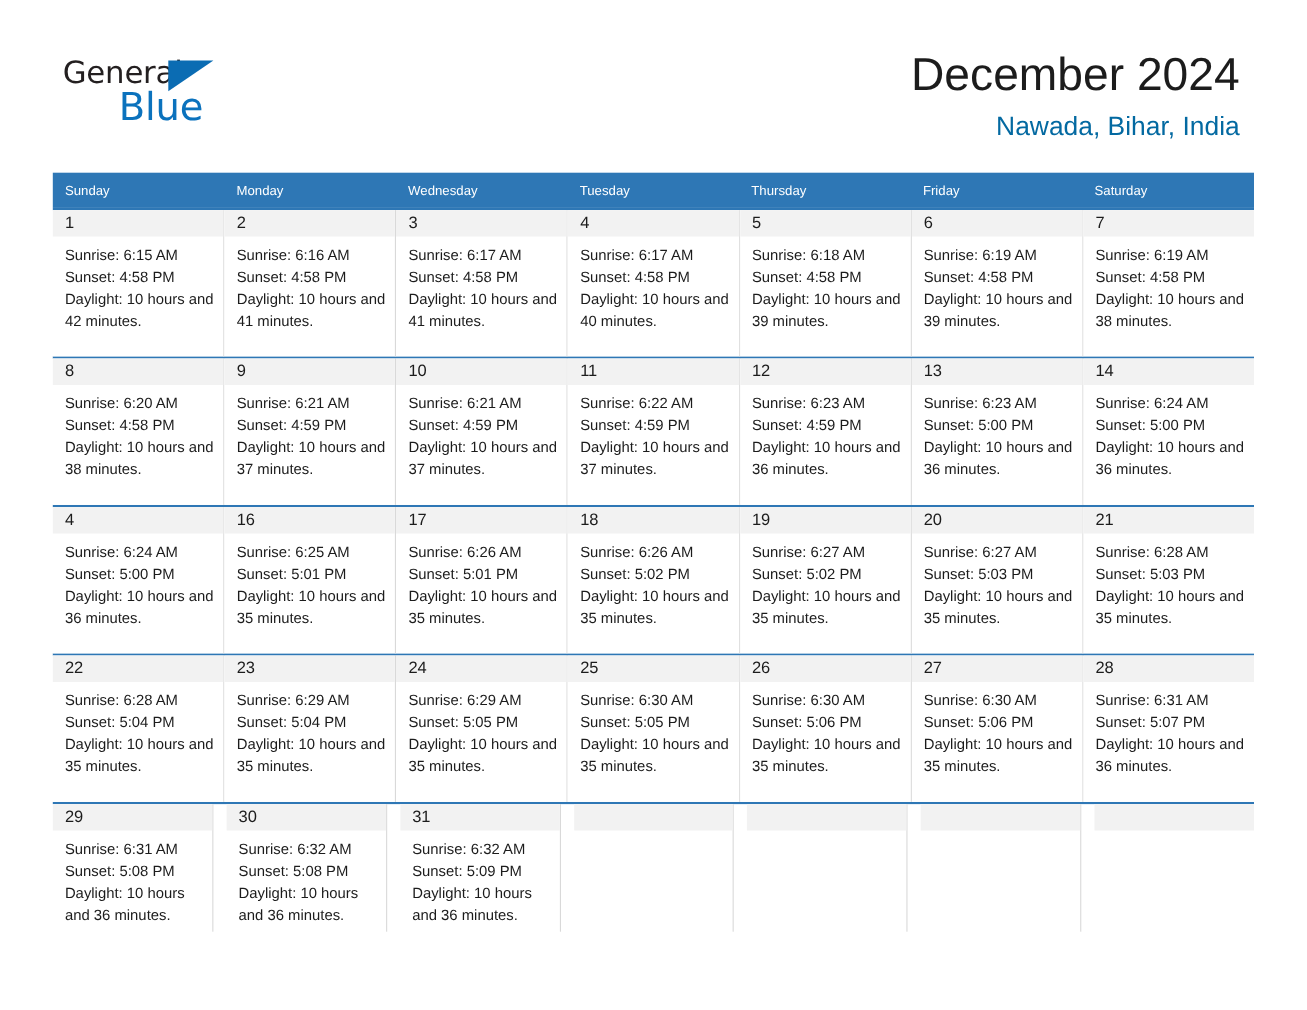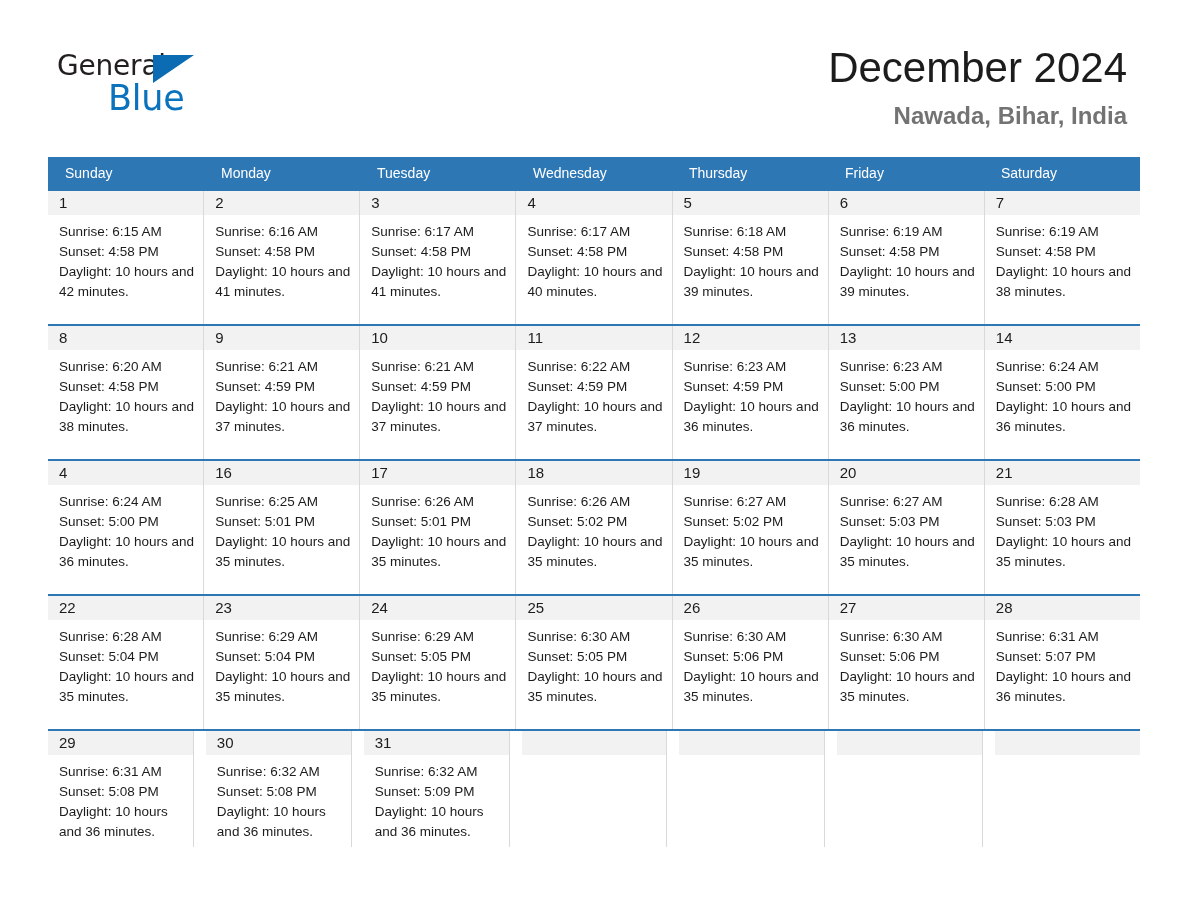--- a/index.html
+++ b/index.html
@@ -75,43 +75,43 @@
     font-size: 42px;
     font-weight: 400;
     color: #1c1c1c;
     letter-spacing: 0px;
     line-height: 1.05;
     font-family: "Liberation Sans", sans-serif;
   }
   .cal-subtitle {
     margin-top: 12px;
     font-size: 24px;
-    font-weight: 700;
-    color: #737373;
+    font-weight: 400;
+    color: #0369a1;
     font-family: "Liberation Sans", sans-serif;
   }
 
   
   .calendar {
     position: absolute;
     left: 48px;
     top: 157px;
     width: 1092px;
   }
   .cal-head {
     display: flex;
     background: #2e77b5;
     height: 32px;
   }
   .cal-head .dow {
     flex: 1 1 0;
     color: #ffffff;
-    font-size: 14px;
+    font-size: 12px;
     line-height: 32px;
-    padding-left: 17px;
+    padding-left: 11px;
     white-space: nowrap;
     overflow: hidden;
   }
 
   .week {
     display: flex;
     border-top: 2px solid #2e77b5;
     height: 135px;
   }
   .week.last { height: 118px; gap: 12px; }
@@ -163,22 +163,22 @@
       <div class="cal-title">December 2024</div>
       <div class="cal-subtitle">Nawada, Bihar, India</div>
     </div>
 
   </div>
 
   <div class="calendar">
     <div class="cal-head" id="dow-row">
         <div class="dow">Sunday</div>
         <div class="dow">Monday</div>
+        <div class="dow">Wednesday</div>
         <div class="dow">Tuesday</div>
-        <div class="dow">Wednesday</div>
         <div class="dow">Thursday</div>
         <div class="dow">Friday</div>
         <div class="dow">Saturday</div>
       </div>
     <div id="weeks-container">
         <div class="week">
           <div class="cell">
             <div class="daynum">1</div>
             <div class="info">
               <div>Sunrise: 6:15 AM</div>

